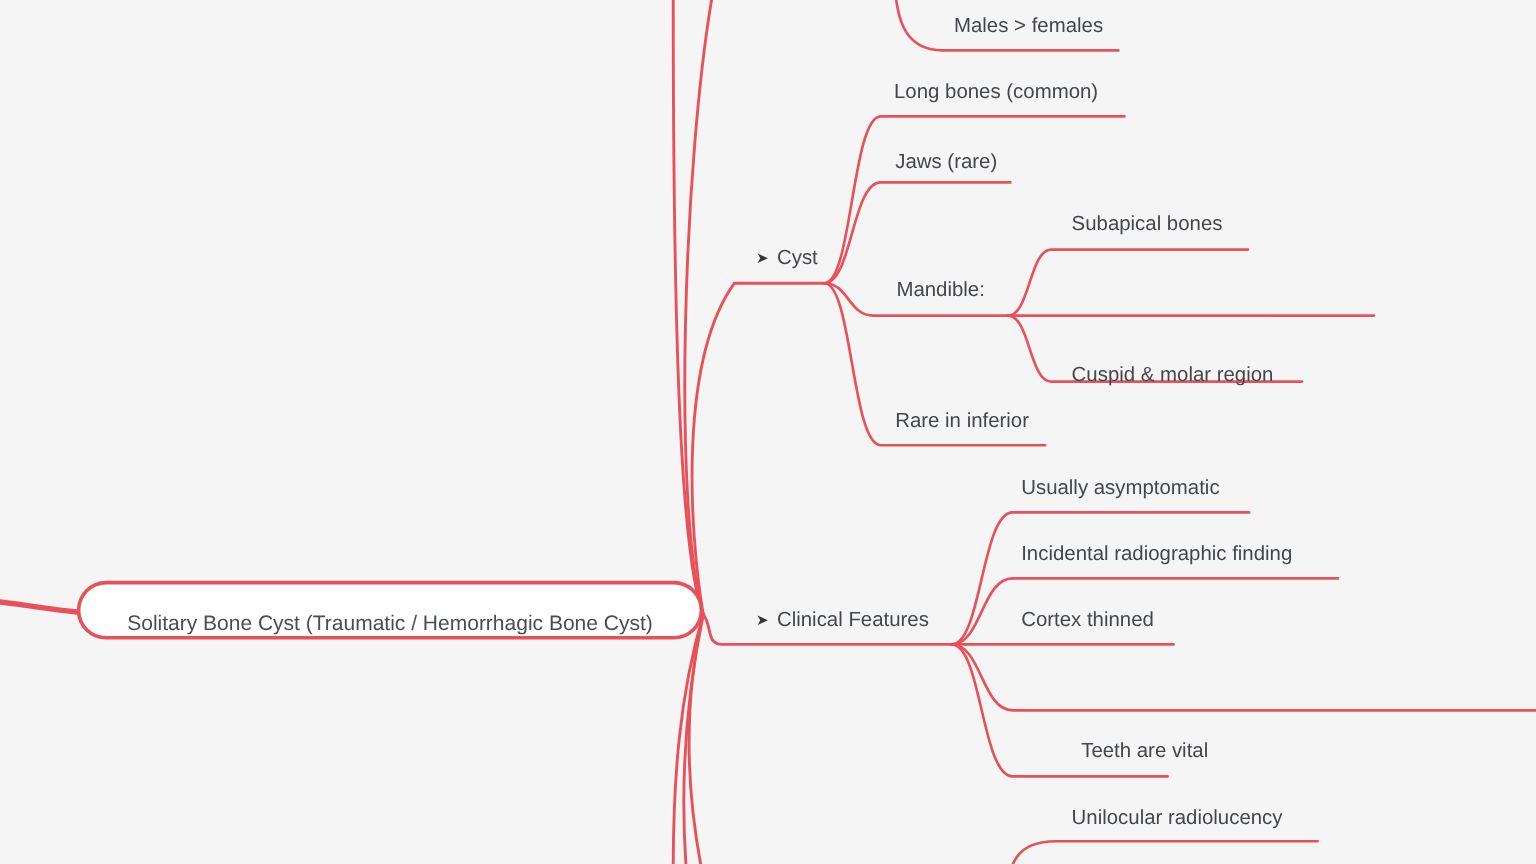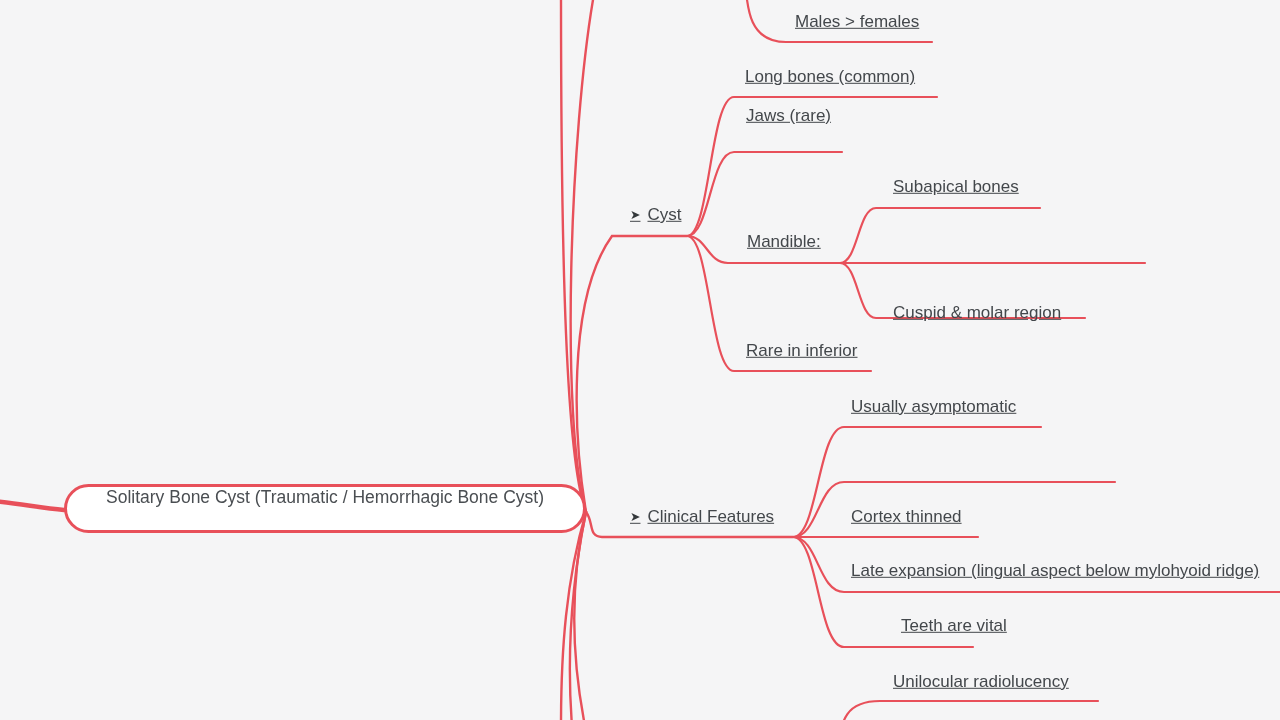--- a/index.html
+++ b/index.html
@@ -15,39 +15,38 @@
   .edges path.lvl1{stroke-width:2.4px;}
   .edges path.lvl2{stroke-width:2.2px;}
   .edges path.trunk{stroke-width:4.5px;}
   .lbl{
     position:absolute;
     transform:translateY(-50%);
     white-space:nowrap;
     font-size:17px;
     color:#43474b;
     line-height:1.2;
-    text-decoration:underline;
   }
   .arrow{
     font-family:"DejaVu Sans",sans-serif;
     font-size:12.5px;
     color:#34383b;
     margin-right:7px;
     position:relative;
     top:-1px;
   }
   .root-node{
     position:absolute;
     left:64px;top:484px;
     width:522px;height:49px;
     box-sizing:border-box;
     background:#ffffff;
     border:3px solid #e8505a;
     border-radius:25px;
-    display:flex;align-items:flex-start;justify-content:center;
+    display:flex;align-items:flex-end;justify-content:center;
     font-size:17.5px;
     color:#4a4e52;
     white-space:nowrap;
   }
 </style>
 </head>
 <body>
 
 <div class="stage">
 
@@ -93,21 +92,21 @@
   <div class="lbl" style="left:795px;top:22px">
     <span>Males &gt; females</span>
   </div>
 
   <div class="lbl" style="left:630px;top:215px">
     <span class="arrow">➤</span><span>Cyst</span>
   </div>
   <div class="lbl" style="left:745px;top:77px">
     <span>Long bones (common)</span>
   </div>
-  <div class="lbl" style="left:746px;top:116px">
+  <div class="lbl" style="left:746px;top:135px">
     <span>Jaws (rare)</span>
   </div>
   <div class="lbl" style="left:747px;top:242px">
     <span>Mandible:</span>
   </div>
   <div class="lbl" style="left:893px;top:187px">
     <span>Subapical bones</span>
   </div>
   <div class="lbl" style="left:893px;top:313px">
     <span>Cuspid &amp; molar region</span>
@@ -115,25 +114,25 @@
   <div class="lbl" style="left:746px;top:351px">
     <span>Rare in inferior</span>
   </div>
 
   <div class="lbl" style="left:630px;top:517px">
     <span class="arrow">➤</span><span>Clinical Features</span>
   </div>
   <div class="lbl" style="left:851px;top:407px">
     <span>Usually asymptomatic</span>
   </div>
+  <div class="lbl" style="left:851px;top:462px">
+    <span>Incidental radiographic finding</span>
+  </div>
   <div class="lbl" style="left:851px;top:517px">
     <span>Cortex thinned</span>
-  </div>
-  <div class="lbl" style="left:851px;top:571px">
-    <span>Late expansion (lingual aspect below mylohyoid ridge)</span>
   </div>
   <div class="lbl" style="left:901px;top:626px">
     <span>Teeth are vital</span>
   </div>
 
   <div class="lbl" style="left:893px;top:682px">
     <span>Unilocular radiolucency</span>
   </div>
 
 </div>

